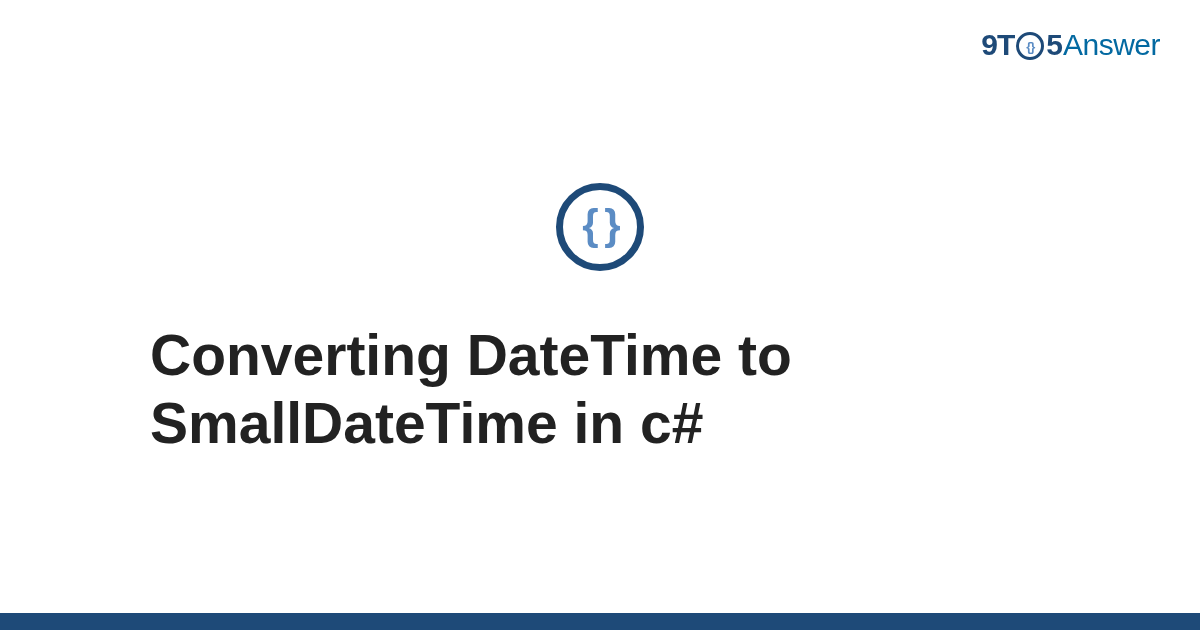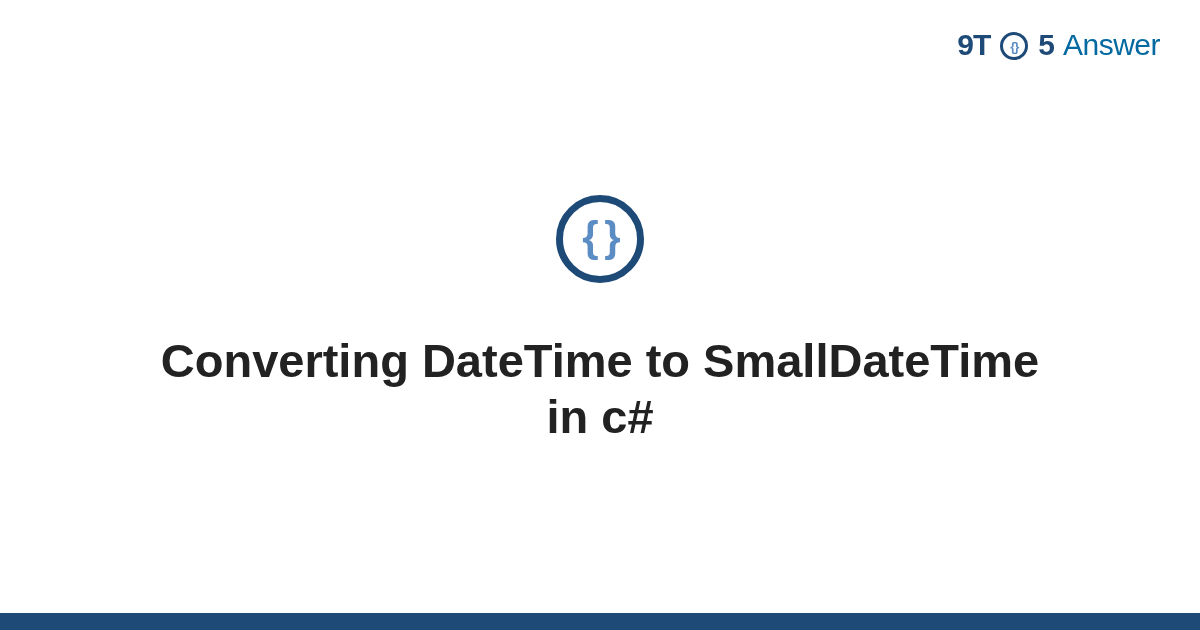--- a/index.html
+++ b/index.html
@@ -14,21 +14,21 @@
       font-family: Arial, Helvetica, sans-serif;
       position: relative;
       overflow: hidden;
     }
     .logo-wrap {
       position: absolute;
       top: 28px;
       right: 40px;
       display: flex;
       align-items: center;
-      gap: 9px;
+      gap: 1px;
     }
     .logo-9t {
       font-size: 30px;
       font-weight: 700;
       color: #1E4A78;
       letter-spacing: -1px;
     }
     .logo-o {
       display: inline-flex;
       align-items: center;
@@ -84,24 +84,24 @@
     .center-badge-inner {
       font-size: 42px;
       font-weight: 700;
       color: #5B8CC4;
       letter-spacing: -3px;
       line-height: 1;
       position: relative;
       top: -2px;
     }
     .title {
-      font-size: 47px;
+      font-size: 57px;
       font-weight: 700;
       color: #222222;
-      text-align: center;
+      text-align: left;
       line-height: 1.2;
       max-width: 900px;
     }
     .bottom-bar {
       position: absolute;
       bottom: 0;
       left: 0;
       right: 0;
       height: 17px;
       background: #1E4A78;

